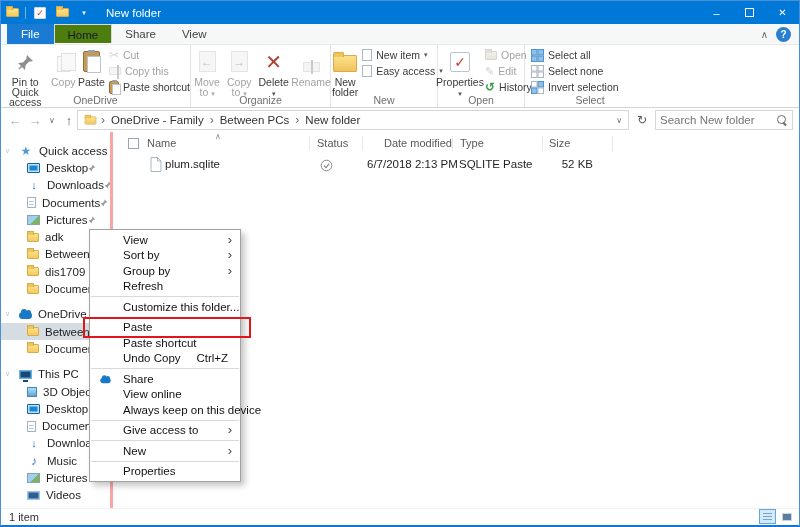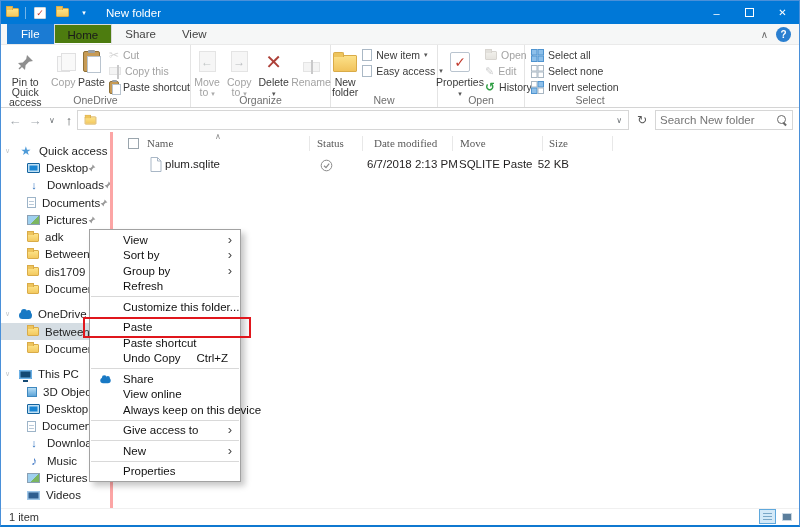--- a/index.html
+++ b/index.html
@@ -129,28 +129,28 @@
   .ic-cloud::after { content:''; position:absolute; right:1px; top:-2px; width:5px; height:5px; background:#1979c4; border-radius:50%; }
   .ic-pc { width:13px; height:9px; background:#144a75; border-radius:1px; box-shadow:inset 0 0 0 1.5px #6cb2e8; position:relative; }
   .ic-pc::after { content:''; position:absolute; left:4px; bottom:-3px; width:5px; height:2px; background:#144a75; }
   .ic-3d { width:10px; height:10px; background:linear-gradient(#b5dcf4,#5ea5d8); border:1px solid #3f88bf; }
   .ic-music::before { content:'♪'; color:#3d76c4; font-size:12px; }
   .ic-video { width:13px; height:9px; background:#2f5e8f; box-shadow:inset 0 0 0 1.5px #9fc6e8; }
   .ic-cloud-sm { transform:scale(.8); }
 
   
   .filearea { position:absolute; left:113px; right:0; top:0; bottom:0; }
-  .fhead { position:absolute; top:2px; left:0; right:0; height:20px; color:#595959; font-size:11px;font-family:Liberation Serif, serif; }
+  .fhead { position:absolute; top:2px; left:0; right:0; height:20px; color:#595959; font-size:11px; }
   .fhead span.colsep { position:absolute; top:2px; width:1px; height:15px; background:#e8e8e8; }
   .hcell { position:absolute; top:3px; }
   .chk { position:absolute; left:14px; top:4px; width:11px; height:11px; border:1px solid #9aa5ad; background:#fff; }
   .sortcaret { position:absolute; left:101px; top:-2px; color:#8a8a8a; font-size:8px; }
   .frow { position:absolute; top:24px; left:0; right:0; height:18px; font-size:11.5px; color:#211f1f; }
   .fcell { position:absolute; top:2px; }
-  .fsize { text-align:right; width:75px; }
+  .fsize { text-align:right; width:75px;margin-left:24px; }
 
   
   .menu { position:absolute; left:88px; top:228px; width:152px; background:#fff; border:1px solid #a2a2a2;
           box-shadow:4px 4px 6px rgba(0,0,0,.22); padding:2px 0; z-index:50; }
   .menu-item { position:relative; height:15.5px; display:flex; align-items:center; padding-left:33px;
                font-size:11.5px; color:#111; white-space:nowrap; }
   .menu-sep { height:1px; background:#d9d9d9; margin:2px 1px; }
   .mi-shortcut { position:absolute; right:12px; color:#111; }
   .mi-arrow { position:absolute; right:8px; color:#444; font-size:13px; line-height:10px; }
   .mi-icon { position:absolute; left:9px; }
@@ -359,20 +359,21 @@
     </div>
   </div>
 
   <div class="addrbar">
     <span class="nav-ic" style="margin-left:4px">←</span>
     <span class="nav-ic">→</span>
     <span class="nav-ic small">∨</span>
     <span class="nav-ic dark">↑</span>
     <div class="crumbbox">
       <span class="folder-s" style="transform:scale(.9)"></span>
+      <span id="crumbs"><span class="crumb-sep">›</span><span class="crumb">OneDrive - Family</span><span class="crumb-sep">›</span><span class="crumb">Between PCs</span><span class="crumb-sep">›</span><span class="crumb">New folder</span></span>
       <span class="crumb-dd">∨</span>
     </div>
     <span class="refreshbtn">↻</span>
     <div class="searchbox">
       <input type="text" placeholder="Search New folder" style="">
       <span class="mag"></span>
     </div>
   </div>
 
   <div class="main">
@@ -521,23 +522,23 @@
       </div>
 
     <div class="filearea">
       <div class="fhead">
         <span class="chk"></span>
         <span class="hcell" style="left:33px">Name</span>
         <span class="sortcaret">∧</span>
         <span class="colsep" style="left:195px"></span>
         <span class="hcell" style="left:203px">Status</span>
         <span class="colsep" style="left:248px"></span>
-        <span class="hcell" style="left:260px">Date modified</span>
+        <span class="hcell" style="left:270px">Date modified</span>
         <span class="colsep" style="left:338px"></span>
-        <span class="hcell" style="left:346px">Move</span>
+        <span class="hcell" style="left:346px">Type</span>
         <span class="colsep" style="left:428px"></span>
         <span class="hcell" style="left:435px">Size</span>
         <span class="colsep" style="left:498px"></span>
       </div>
       <div class="frow">
         <span class="fcell" style="left:36px;top:1px">
           <svg width="12" height="15" viewBox="0 0 12 15">
               <path d="M1 0.5 H7.5 L11 4 V14.5 H1 Z" fill="#fff" stroke="#a9b7c6"></path>
               <path d="M7.5 0.5 V4 H11" fill="none" stroke="#a9b7c6"></path>
             </svg>

